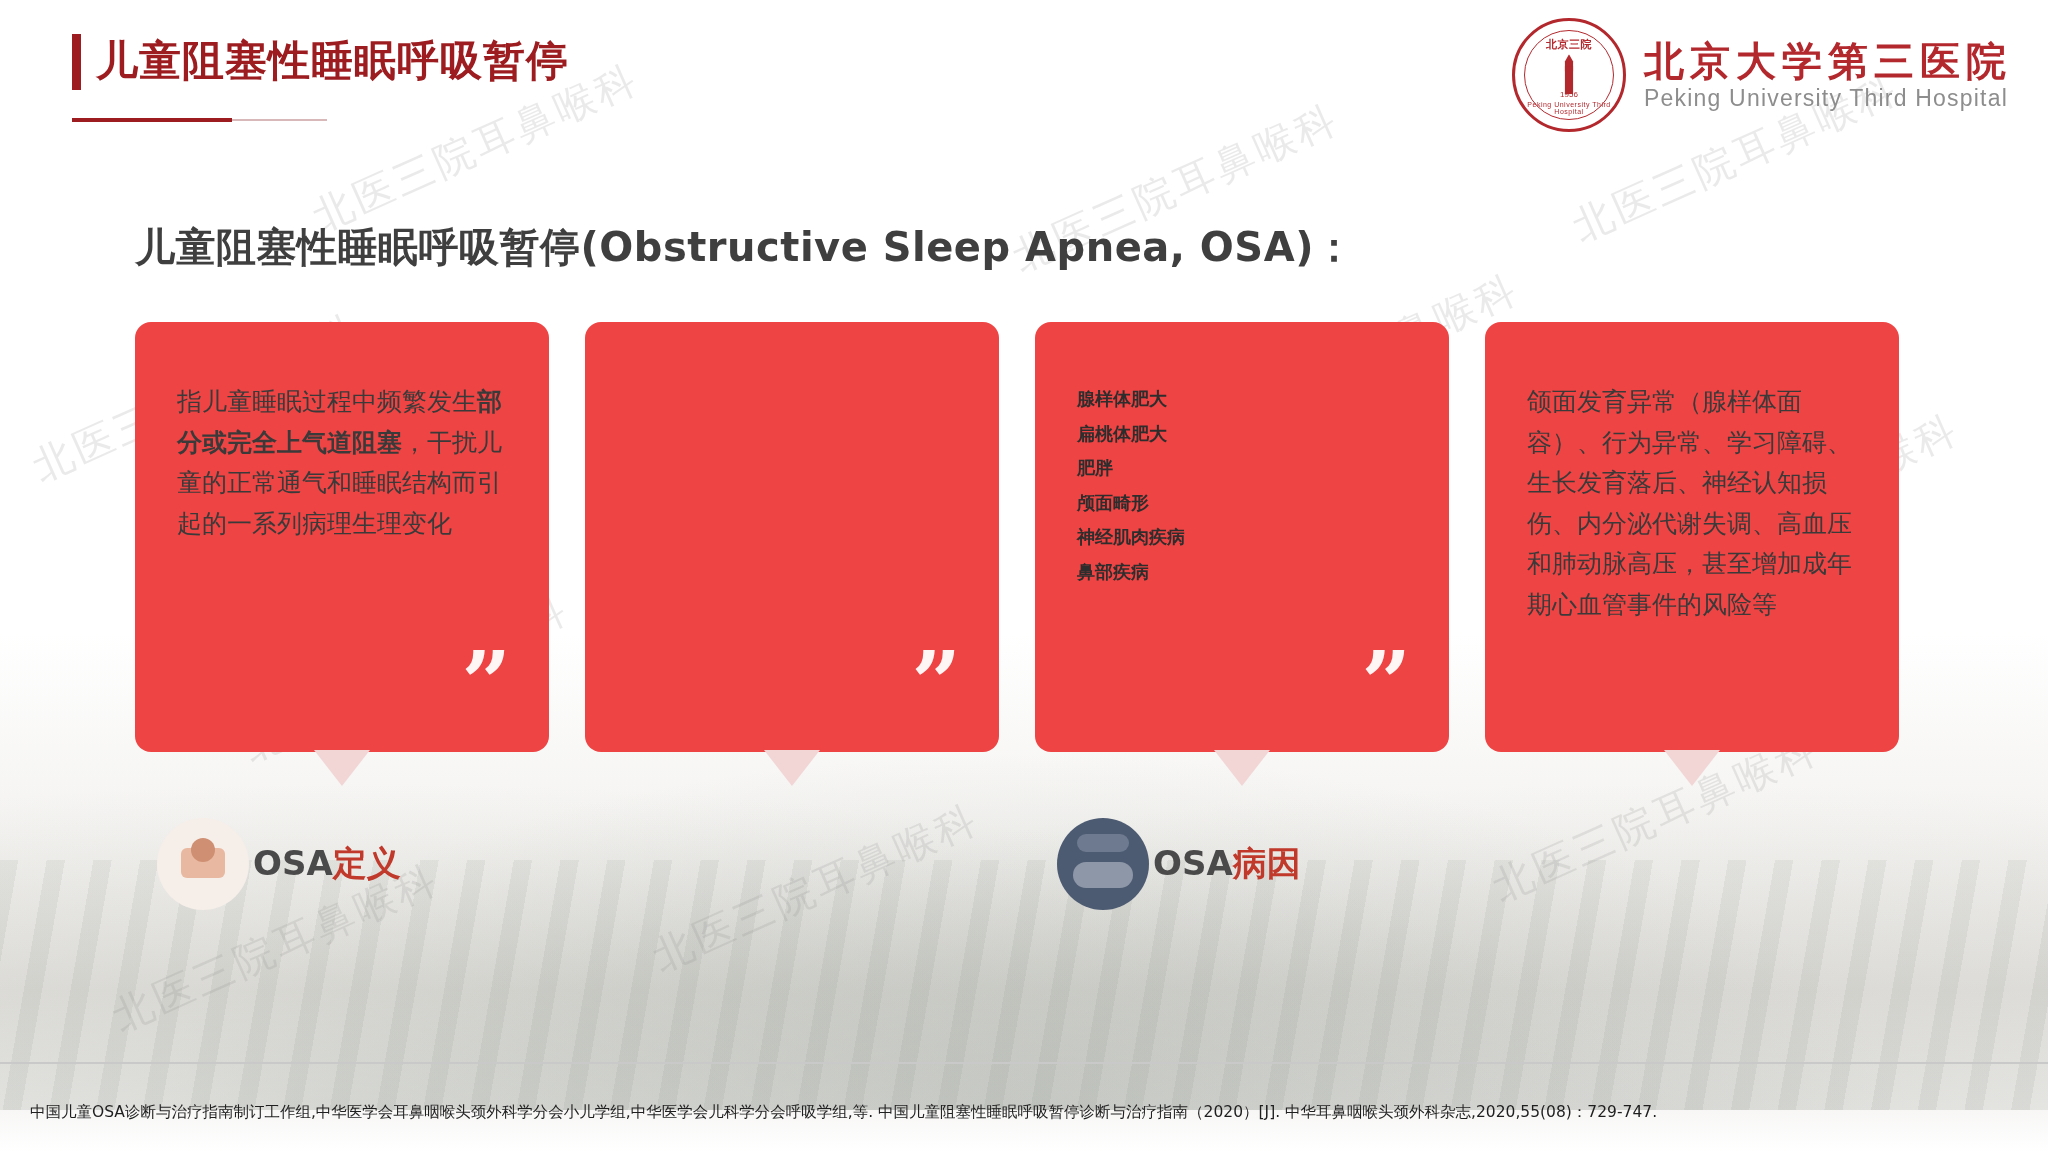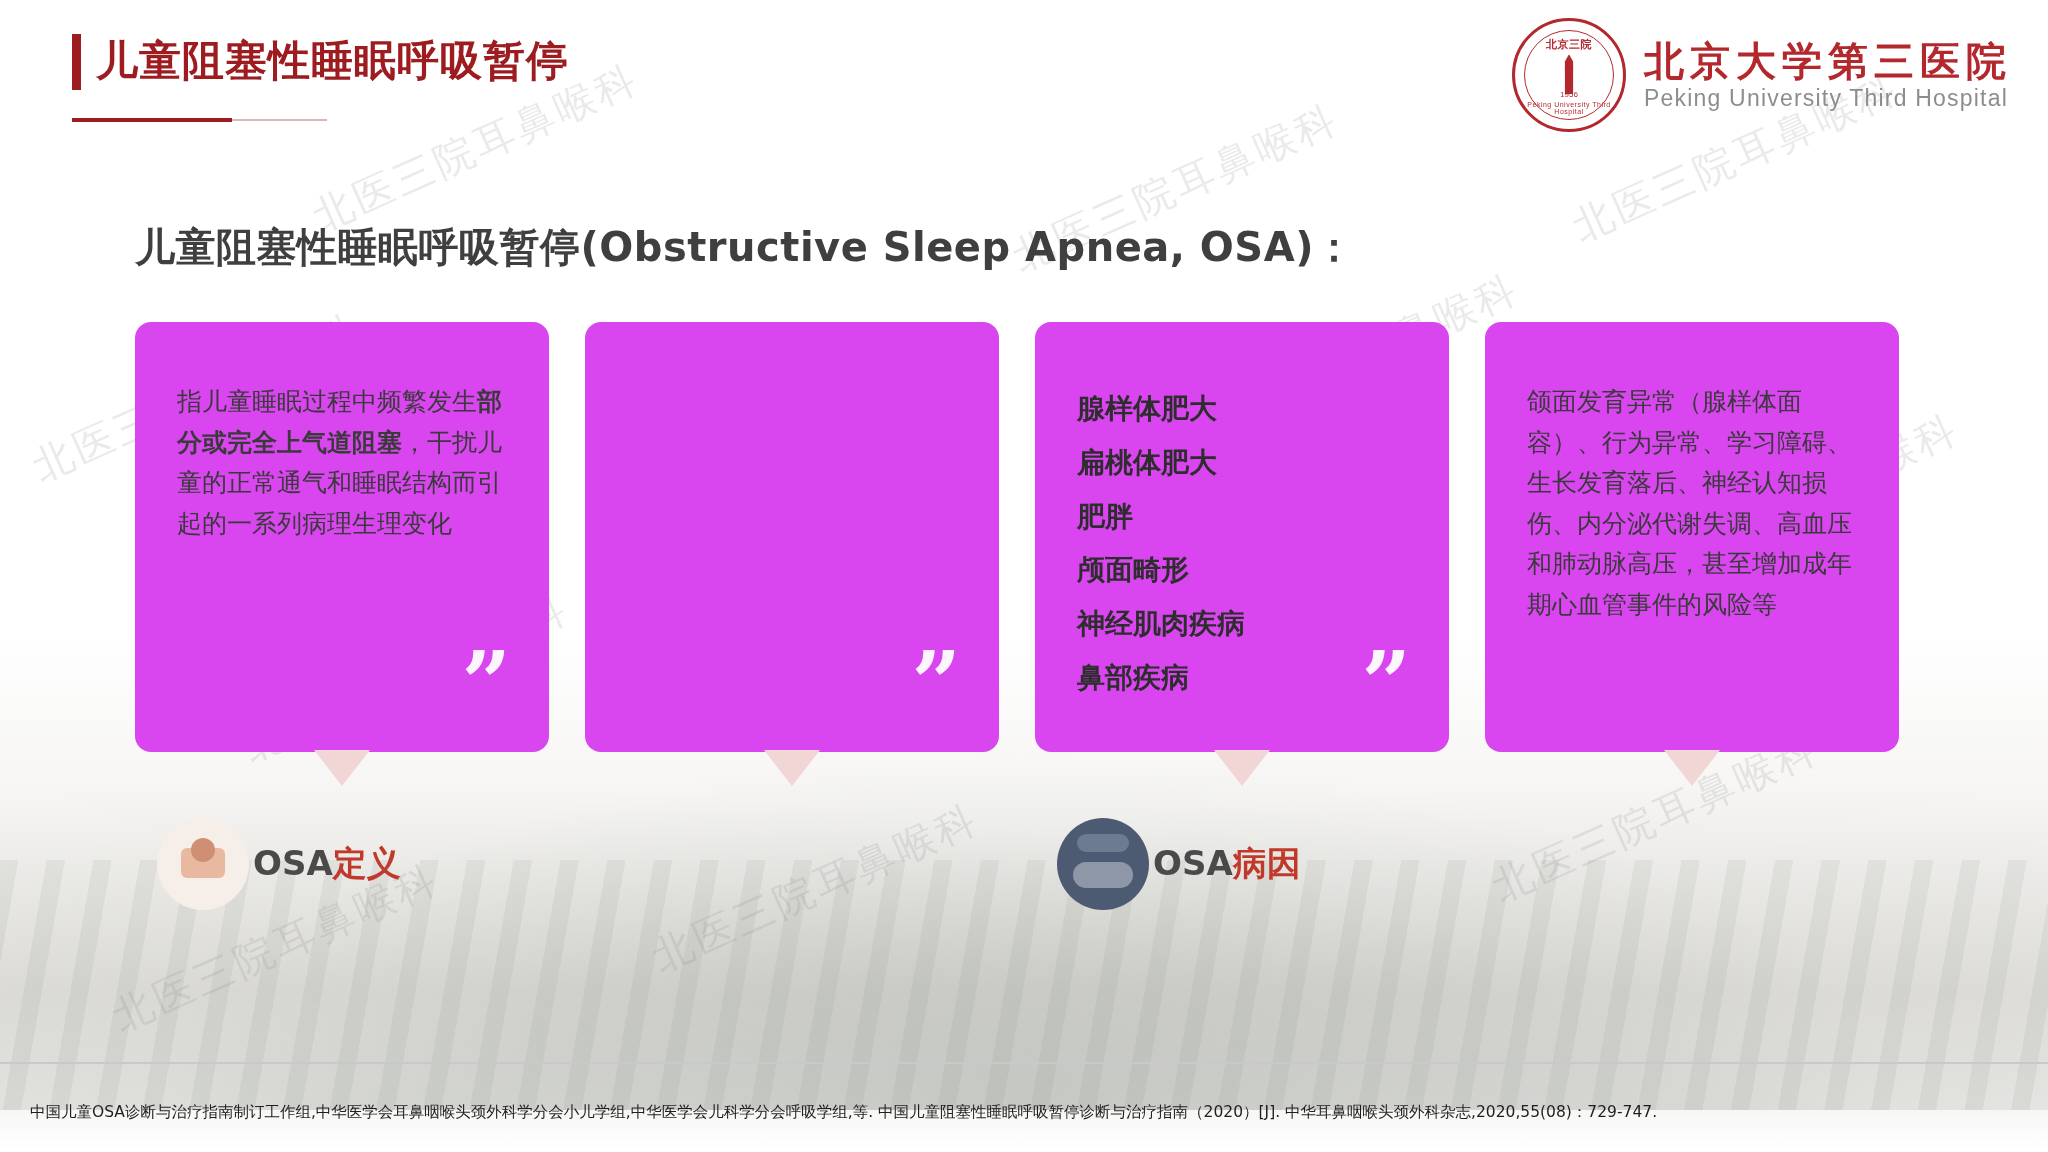--- a/index.html
+++ b/index.html
@@ -211,21 +211,21 @@
   }
   .card-col {
     width: 414px;
     display: flex;
     flex-direction: column;
     align-items: center;
   }
   .bubble {
     width: 100%;
     height: 430px;
-    background: #d946ef;
+    background: #ef4444;
     border-radius: 16px;
     position: relative;
     box-sizing: border-box;
     padding: 60px 42px 40px 42px;
     display: flex;
     align-items: flex-start;
   }
   .bubble:after {
     content: "";
     position: absolute;
@@ -251,21 +251,21 @@
   .bubble-text {
     font-size: 25px;
     line-height: 1.62;
     color: #3a3a3a;
     font-family: "DejaVu Sans", sans-serif;
   }
   .bubble-text b { font-weight: bold; }
   .bubble-text sup { font-size: 15px; }
   .bubble-text.spaced { letter-spacing: 1px; }
   .bubble-list {
-    font-size: 28px;
+    font-size: 18px;
     line-height: 1.92;
     color: #2d2d2d;
     font-weight: bold;
     font-family: "DejaVu Sans", sans-serif;
   }
 
   .label-row {
     margin-top: 66px;
     display: flex;
     align-items: center;

